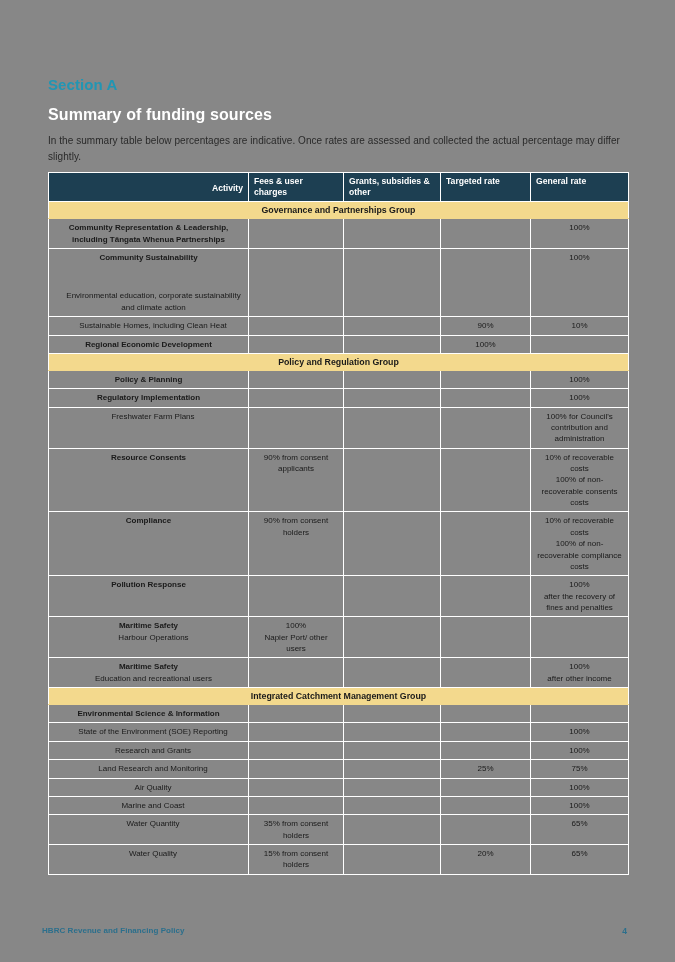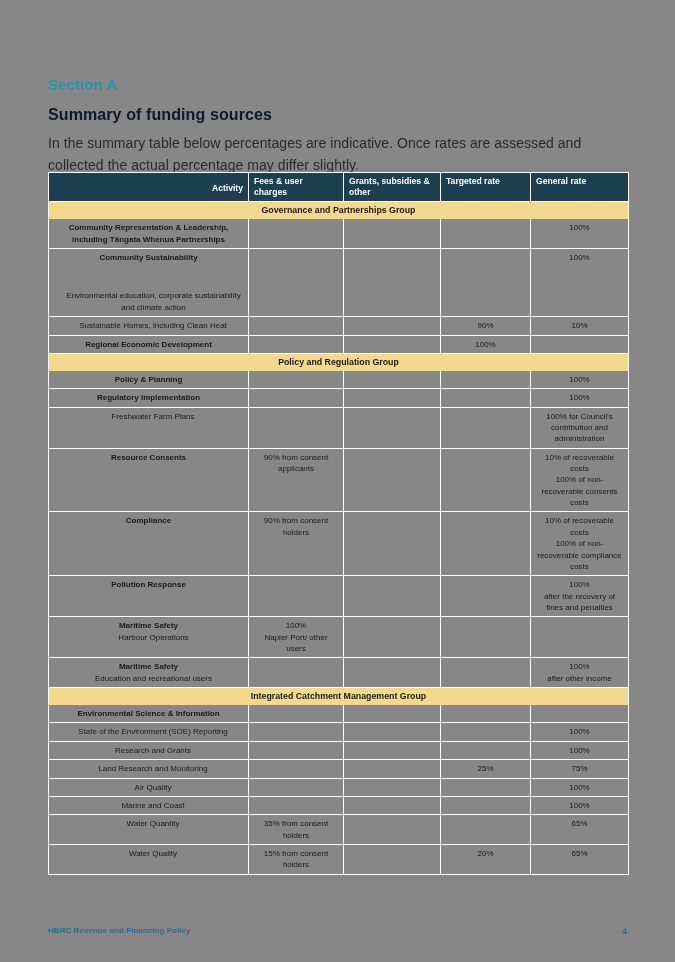--- a/index.html
+++ b/index.html
@@ -30,29 +30,29 @@
     font-weight: bold;
     color: #2196b4;
     letter-spacing: 0.1px;
   }
   .page-heading {
     position: absolute;
     left: 48px;
     top: 106px;
     font-size: 16px;
     font-weight: bold;
-    color: #0f172a;
+    color: #ffffff;
     letter-spacing: 0.1px;
   }
   .intro {
     position: absolute;
     left: 48px;
     top: 133px;
     width: 580px;
-    font-size: 14px;
+    font-size: 10px;
     line-height: 1.55;
     color: #2a2a2a;
     letter-spacing: 0.05px;
   }
   table.funding {
     position: absolute;
     left: 48px;
     top: 172px;
     width: 580px;
     border-collapse: collapse;
@@ -104,21 +104,21 @@
     line-height: 1.42;
   }
   td.activity.bold { font-weight: bold; }
   td.activity.indent { padding-left: 14px; }
   td.val {
     text-align: center;
     line-height: 1.42;
   }
   .footer-text {
     position: absolute;
-    left: 48px;
+    left: 42px;
     top: 926px;
     font-size: 8px;
     font-weight: bold;
     color: #2b6f8c;
     letter-spacing: 0.05px;
   }
   .footer-page {
     position: absolute;
     right: 48px;
     top: 926px;

